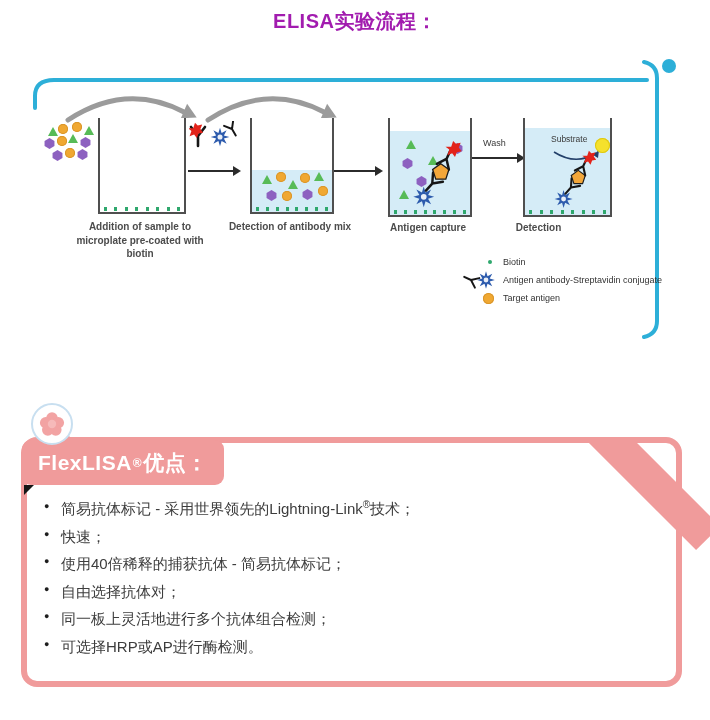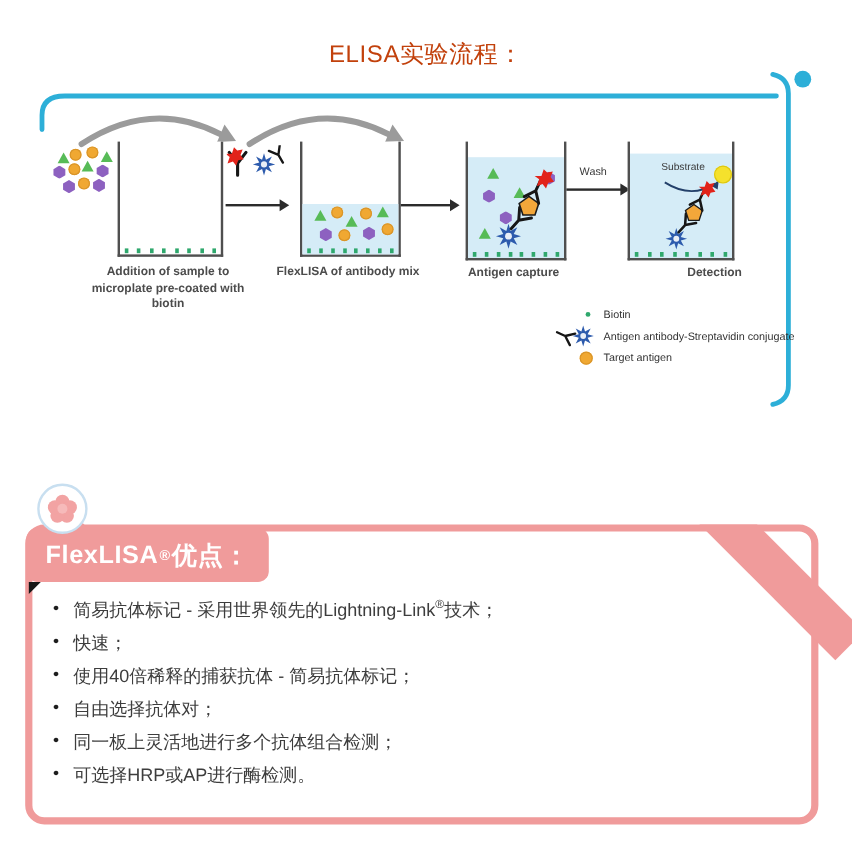--- a/index.html
+++ b/index.html
@@ -1,21 +1,21 @@
 <!DOCTYPE html>
 <html><head>
 <meta charset="utf-8">
 <style>
   html,body{margin:0;padding:0;background:#ffffff;}
   .page{position:relative;width:710px;height:720px;background:#ffffff;overflow:hidden;
         font-family:"Liberation Sans", sans-serif;}
 
   
   .main-title{position:absolute;top:8px;left:0;right:0;text-align:center;
-              color:#c2410c;font-size:20px;font-weight:normal;letter-spacing:0.5px;margin-top:24px;}
+              color:#a21caf;font-size:20px;font-weight:bold;letter-spacing:0.5px;}
 
   
   .blue-decor{position:absolute;left:0;top:0;width:710px;height:360px;pointer-events:none;}
 
   
   .well{position:absolute;border-left:2px solid #4f4f4f;border-right:2px solid #4f4f4f;
         border-bottom:2px solid #4f4f4f;background:#fff;}
   .liquid{position:absolute;left:0;right:0;bottom:0;background:#d5ecf7;}
   .ticks{position:absolute;left:4px;right:4px;bottom:1px;display:flex;justify-content:space-between;}
   .ticks i{width:3px;height:4px;background:#2fa86d;display:block;}
@@ -166,21 +166,21 @@
           <i></i>
           <i></i>
           <i></i>
           <i></i>
           <i></i>
           <i></i>
           <i></i>
           <i></i>
         </div>
     </div>
-    <div class="caption" style="left:225px;top:220px;width:130px;">FlexLISA of antibody mix</div>
+    <div class="caption" style="left:225px;top:220px;width:130px;">Detection of antibody mix</div>
 
     <div class="harrow" style="left:334px;top:170px;width:42px;"></div>
 
     <div class="well" style="left:388px;top:118px;width:80px;height:97px;">
       <div class="liquid" style="height:84px;"></div>
       <span class="tri" style="left:16px;top:22px;"></span>
       <span class="hex" style="left:62px;top:25px;"></span>
       <span class="hex" style="left:12px;top:40px;"></span>
       <span class="tri" style="left:38px;top:38px;"></span>
       <span class="hex" style="left:26px;top:58px;"></span>
@@ -227,21 +227,21 @@
           <i></i>
           <i></i>
           <i></i>
           <i></i>
           <i></i>
           <i></i>
           <i></i>
           <i></i>
         </div>
     </div>
-    <div class="caption" style="left:553px;top:221px;width:85px;">Detection</div>
+    <div class="caption" style="left:496px;top:221px;width:85px;">Detection</div>
 
     <div class="legend">
       <div class="legend-row">
         <span class="legend-icon">
             <span class="biotin-dot"></span>
           </span>
         <span class="legend-label">Biotin</span>
       </div>
       <div class="legend-row">
         <span class="legend-icon">

